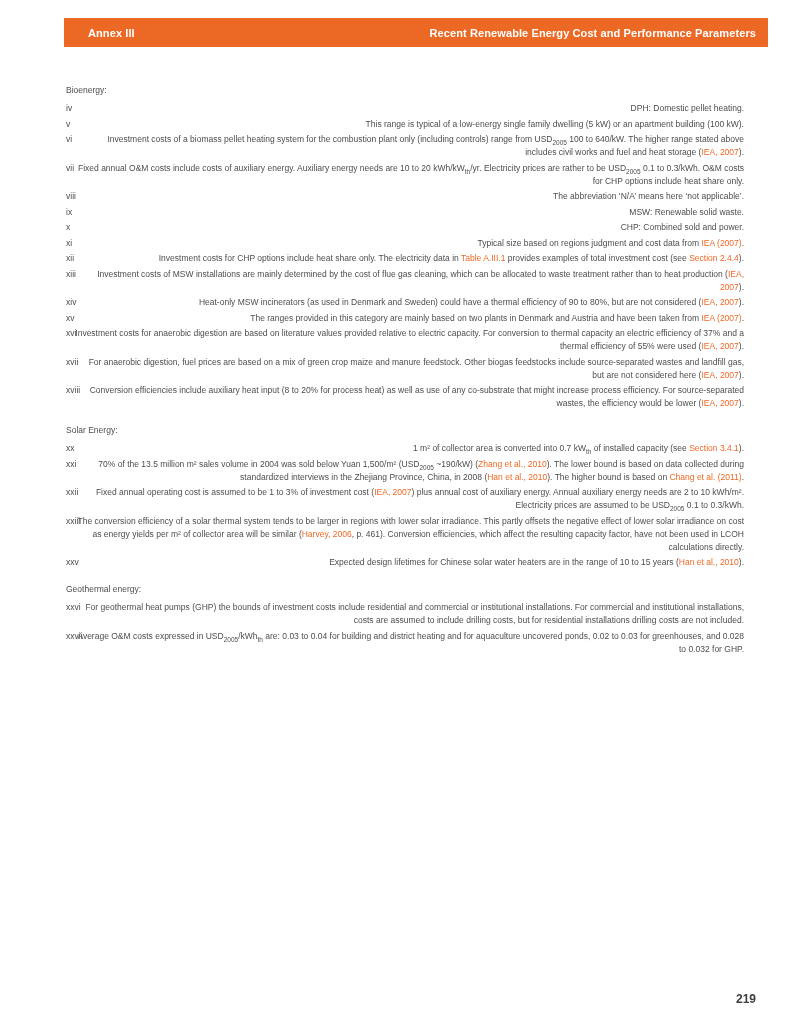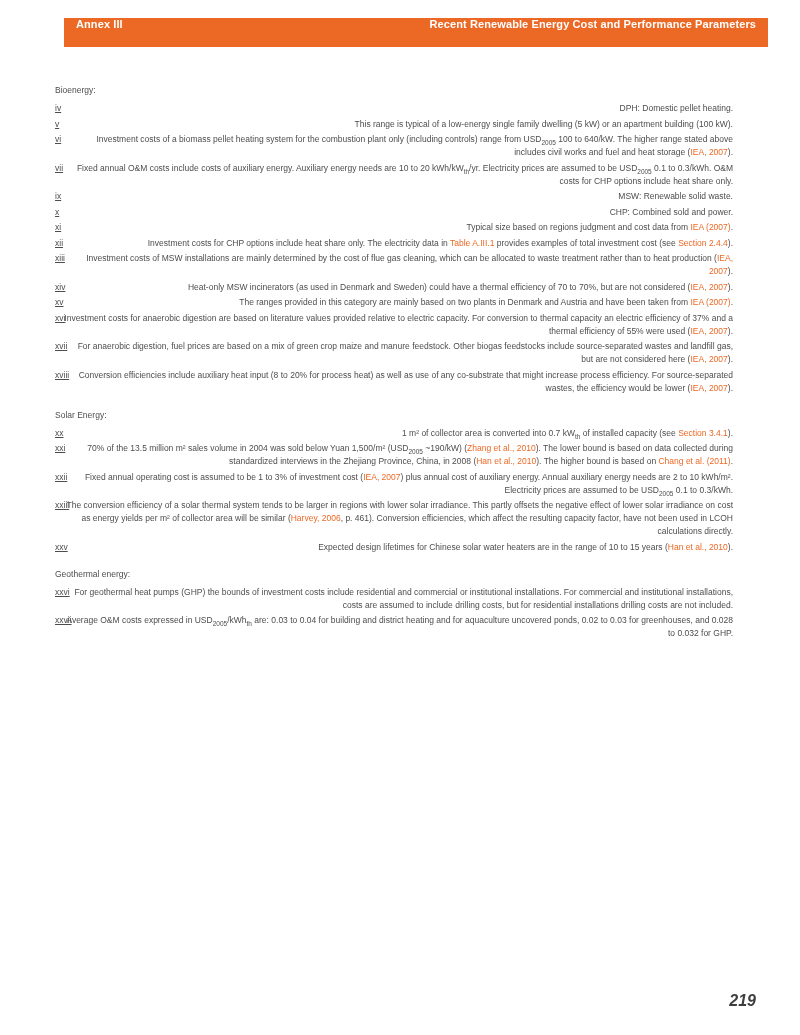--- a/index.html
+++ b/index.html
@@ -8,45 +8,45 @@
   }
   html,body{margin:0;padding:0;}
   body{
     width:800px;height:1035px;position:relative;overflow:hidden;
     background:#ffffff;color:var(--body);
     font-family:"Liberation Sans", sans-serif;
   }
   .band{
     position:absolute;left:64px;top:18px;width:704px;height:29px;
     background:var(--accent);
-    display:flex;justify-content:space-between;
-    box-sizing:border-box;padding:0 12px 0 12px;
+    display:flex;align-items:center;justify-content:space-between;
+    box-sizing:border-box;padding:0 12px 0 24px;
   }
   .band span{
     color:#ffffff;font-weight:bold;font-size:11px;letter-spacing:.1px;
     white-space:nowrap;
   }
   main{
-    position:absolute;left:55px;top:84px;width:678px;
+    position:absolute;left:66px;top:84px;width:678px;
   }
   .section-title{
     font-size:8.5px;line-height:13px;margin:14px 0 5px 0;
   }
   .section-title:first-child{margin-top:0;}
   .note{
     display:flex;align-items:flex-start;
     font-size:8.5px;line-height:13px;margin-bottom:2.5px;
   }
-  .num{flex:0 0 auto;min-width:17px;white-space:nowrap;text-decoration:underline;}
+  .num{flex:0 0 auto;min-width:17px;white-space:nowrap;}
   .note-text{flex:1;text-indent:-8px;text-align:right;}
   .ref{color:var(--accent);}
   sub{font-size:6.5px;line-height:0;}
   .pagenum{
     position:absolute;right:44px;top:992px;
-    font-size:16px;font-weight:bold;color:#3E3E40;font-style:italic;
+    font-size:12px;font-weight:bold;color:#3E3E40;
   }
 </style>
 </head>
 <body>
 
 <header class="band">
   <span>Annex III</span>
   <span>Recent Renewable Energy Cost and Performance Parameters</span>
 </header>
 
@@ -59,21 +59,25 @@
     <div class="note">
       <span class="num">v</span>
       <div class="note-text"><span>This range is typical of a low-energy single family dwelling (5 kW) or an apartment building (100 kW).</span></div>
     </div>
     <div class="note">
       <span class="num">vi</span>
       <div class="note-text"><span>Investment costs of a biomass pellet heating system for the combustion plant only (including controls) range from USD</span><sub>2005</sub><span> 100 to 640/kW. The higher range stated above includes civil works and fuel and heat storage (</span><span class="ref">IEA, 2007</span><span>).</span></div>
     </div>
     <div class="note">
       <span class="num">vii</span>
-      <div class="note-text"><span>Fixed annual O&amp;M costs include costs of auxiliary energy. Auxiliary energy needs are 10 to 20 kWh/kW</span><sub>th</sub><span>/yr. Electricity prices are assumed to be USD</span><sub>2005</sub><span> 0.1 to 0.3/kWh. O&amp;M costs for CHP options include heat share only.</span></div>
+      <div class="note-text"><span>Fixed annual O&amp;M costs include costs of auxiliary energy. Auxiliary energy needs are 10 to 20 kWh/kW</span><sub>th</sub><span>/yr. Electricity prices are rather to be USD</span><sub>2005</sub><span> 0.1 to 0.3/kWh. O&amp;M costs for CHP options include heat share only.</span></div>
+    </div>
+    <div class="note">
+      <span class="num">viii</span>
+      <div class="note-text"><span>The abbreviation ‘N/A’ means here ‘not applicable’.</span></div>
     </div>
     <div class="note">
       <span class="num">ix</span>
       <div class="note-text"><span>MSW: Renewable solid waste.</span></div>
     </div>
     <div class="note">
       <span class="num">x</span>
       <div class="note-text"><span>CHP: Combined sold and power.</span></div>
     </div>
     <div class="note">
@@ -83,21 +87,21 @@
     <div class="note">
       <span class="num">xii</span>
       <div class="note-text"><span>Investment costs for CHP options include heat share only. The electricity data in </span><span class="ref">Table A.III.1</span><span> provides examples of total investment cost (see </span><span class="ref">Section 2.4.4</span><span>).</span></div>
     </div>
     <div class="note">
       <span class="num">xiii</span>
       <div class="note-text"><span>Investment costs of MSW installations are mainly determined by the cost of flue gas cleaning, which can be allocated to waste treatment rather than to heat production (</span><span class="ref">IEA, 2007</span><span>).</span></div>
     </div>
     <div class="note">
       <span class="num">xiv</span>
-      <div class="note-text"><span>Heat-only MSW incinerators (as used in Denmark and Sweden) could have a thermal efficiency of 70 to 70%, but are not considered (</span><span class="ref">IEA, 2007</span><span>).</span></div>
+      <div class="note-text"><span>Heat-only MSW incinerators (as used in Denmark and Sweden) could have a thermal efficiency of 90 to 80%, but are not considered (</span><span class="ref">IEA, 2007</span><span>).</span></div>
     </div>
     <div class="note">
       <span class="num">xv</span>
       <div class="note-text"><span>The ranges provided in this category are mainly based on two plants in Denmark and Austria and have been taken from </span><span class="ref">IEA (2007)</span><span>.</span></div>
     </div>
     <div class="note">
       <span class="num">xvi</span>
       <div class="note-text"><span>Investment costs for anaerobic digestion are based on literature values provided relative to electric capacity. For conversion to thermal capacity an electric efficiency of 37% and a thermal efficiency of 55% were used (</span><span class="ref">IEA, 2007</span><span>).</span></div>
     </div>
     <div class="note">

